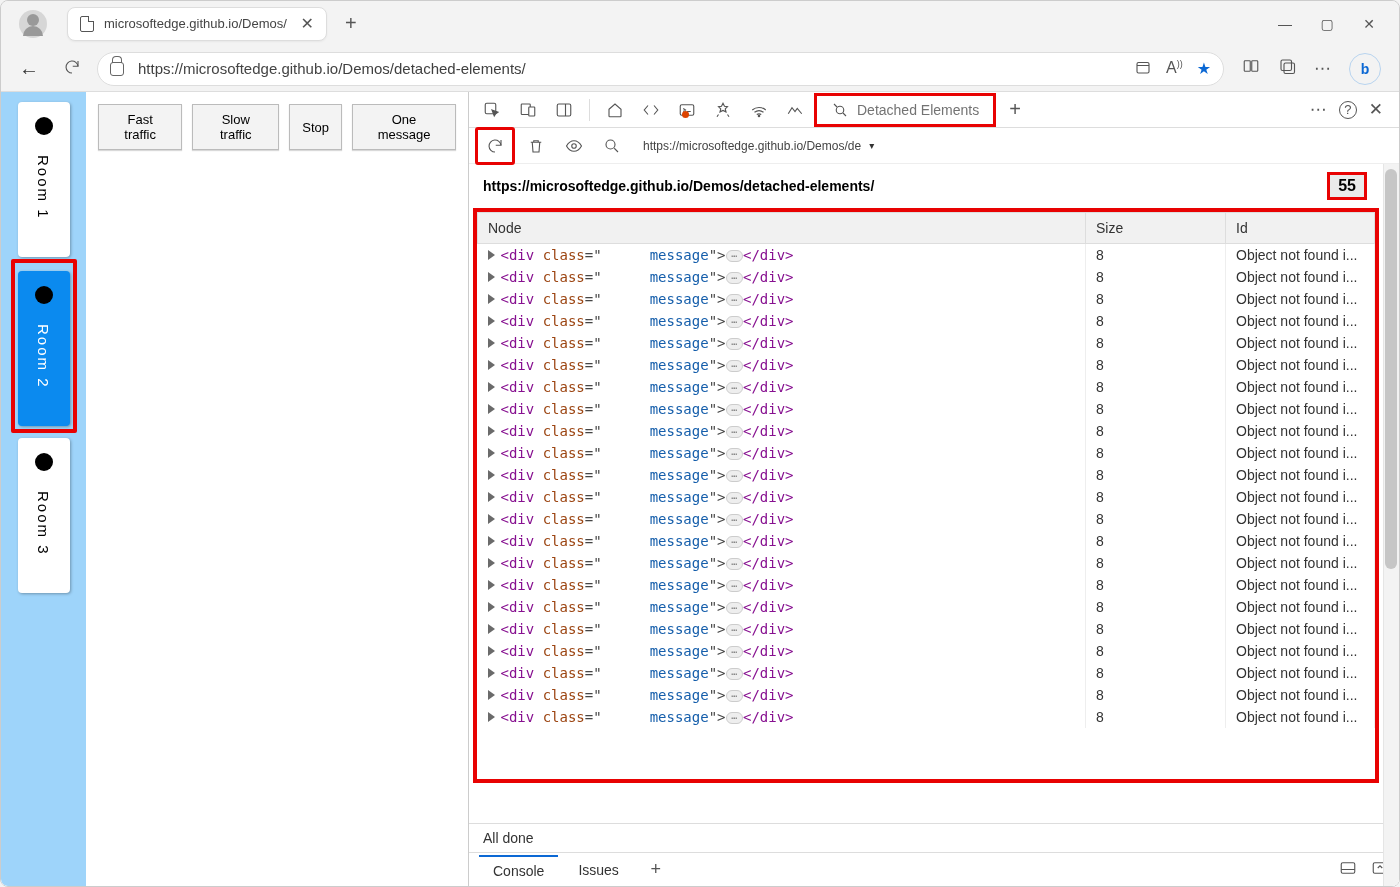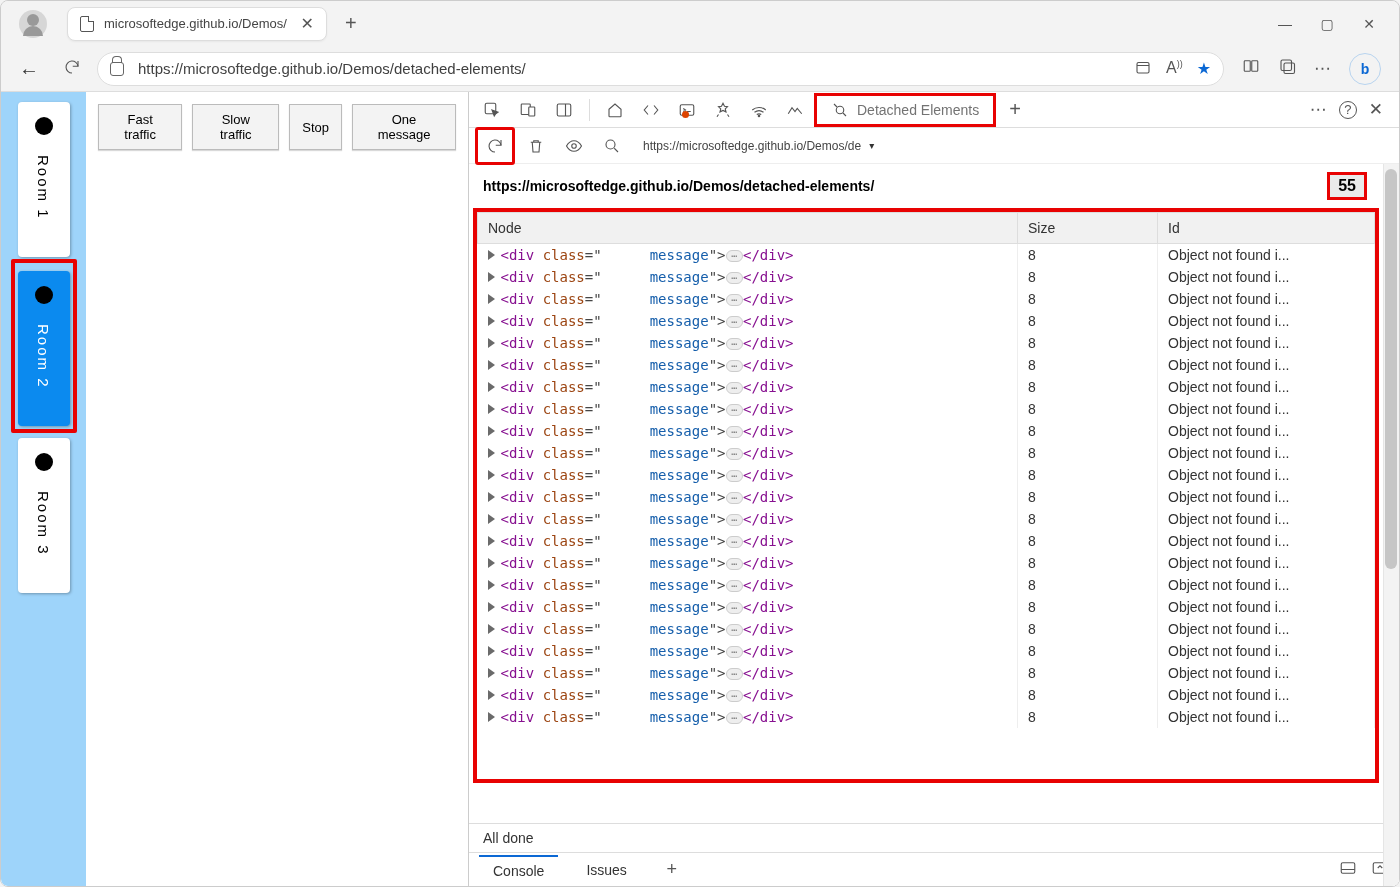--- a/index.html
+++ b/index.html
@@ -77,31 +77,31 @@
 .src-header { display: flex; align-items: center; padding: 8px 14px; font-weight: 600; font-size: 14px; }
 .src-count { margin-left: auto; padding: 2px 8px; background: #eaeaea; font-size: 16px; }
 .src-count.HL { border: 3px solid #e80202; margin-right: 18px; }
 
 .table-wrap { flex: 1; overflow: hidden; position: relative; margin-right: 16px; }
 .table-HL { border: 4px solid #e80202; margin: 0 4px 0 4px; height: 575px; overflow: hidden; }
 .dt-table { width: 100%; border-collapse: collapse; }
 .dt-table th { text-align: left; background: #f1f1f1; border: 1px solid #ddd; padding: 7px 10px; font-weight: 400; color: #333; font-size: 14px; }
 .dt-table td { padding: 3px 10px; border-right: 1px solid #eee; font-size: 14px; font-family: Consolas, monospace; white-space: nowrap; }
 .dt-table td.size, .dt-table td.id { font-family: "Segoe UI", Arial, sans-serif; color: #333; }
-.col-node { width: 540px; }
+.col-node { width: 608px; }
 .col-size { width: 140px; }
 .tri { display: inline-block; width: 0; height: 0; border-top: 5px solid transparent; border-bottom: 5px solid transparent; border-left: 7px solid #6a6a6a; margin-right: 6px; }
 .tag-open, .tag-close { color: #871090; }
 .tag-attr { color: #9c4512; }
 .tag-eq { color: #454545; }
 .tag-str { color: #155eab; padding-left: 48px; }
 .ellips { display: inline-block; background: #eee; border: 1px solid #ccc; border-radius: 8px; padding: 0 5px; font-size: 9px; color: #777; vertical-align: middle; line-height: 10px; }
 
 .dt-status { border-top: 1px solid #ddd; padding: 6px 14px; font-size: 14px; color: #333; }
-.dt-drawer { height: 34px; border-top: 1px solid #ddd; display: flex; align-items: center; padding: 0 10px; gap: 14px; }
+.dt-drawer { height: 34px; border-top: 1px solid #ddd; display: flex; align-items: center; padding: 0 10px; gap: 6px; }
 .drawer-tab { padding: 6px 14px; font-size: 14px; color: #333; cursor: pointer; }
 .drawer-tab.active { border-top: 2px solid #0b68d4; }
 .drawer-right { margin-left: auto; display: flex; gap: 14px; color: #555; font-size: 16px; }
 .drawer-right span { cursor: pointer; }
 
 .svg-icon { width: 18px; height: 18px; stroke: #555; stroke-width: 1.5; fill: none; }
 </style>
 </head>
 <body>
 

